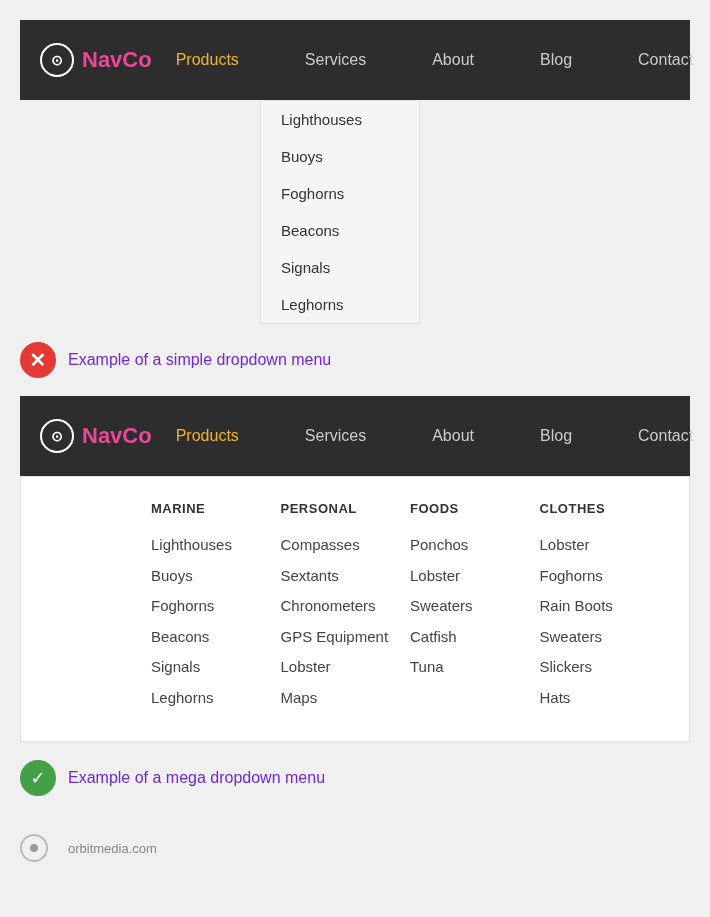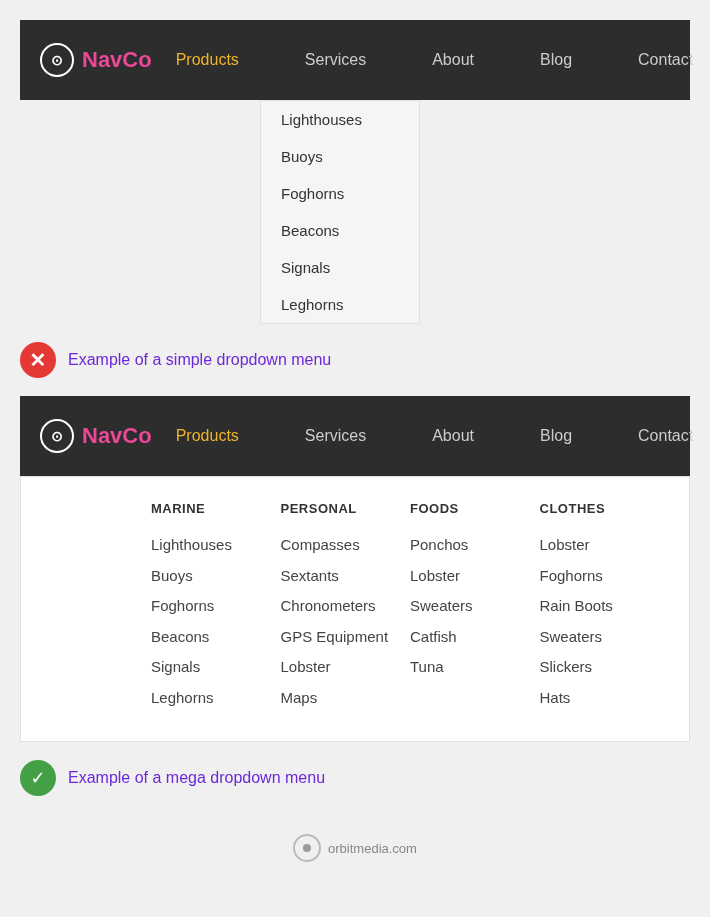--- a/index.html
+++ b/index.html
@@ -159,24 +159,24 @@
       color: #444;
       text-decoration: none;
       font-size: 15px;
       padding: 4px 0;
       line-height: 1.5;
     }
 
     
     .footer {
       display: flex;
-      justify-content: center;
+      justify-content: flex-start;
       align-items: center;
       padding: 20px 20px;
-      gap: 7px;
+      gap: 20px;
     }
 
     .footer-circle {
       width: 28px;
       height: 28px;
       border: 2px solid #bbb;
       border-radius: 50%;
       display: flex;
       align-items: center;
       justify-content: center;

